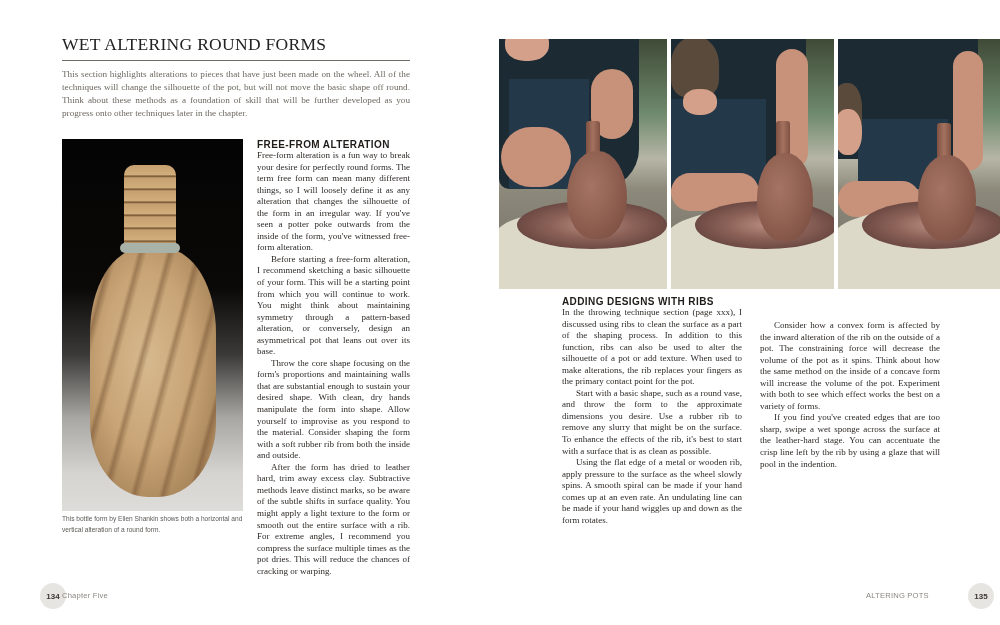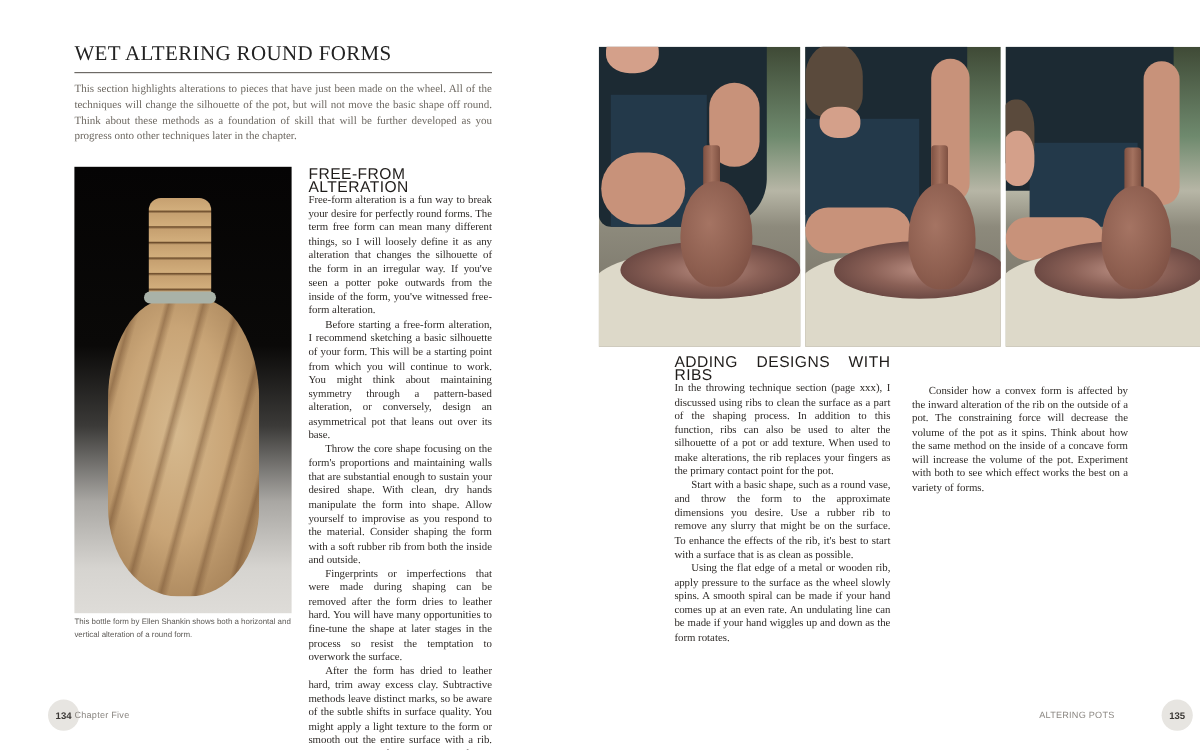--- a/index.html
+++ b/index.html
@@ -47,21 +47,21 @@
     position: absolute; left: 62px; top: 514px; width: 181px;
     font-family: "Liberation Sans", sans-serif; font-size: 6.6px; line-height: 10.5px; color: #5d5a56;
   }
 
   .col { position: absolute; font-size: 9px; line-height: 11.55px; color: #2e2a27; text-align: justify; }
   .col-left { left: 257px; top: 139px; width: 153px; }
   .col-right-a { left: 562px; top: 296px; width: 180px; }
   .col-right-b { left: 760px; top: 320px; width: 180px; }
 
   .section-head {
-    font-family: "Liberation Sans", sans-serif; font-weight: normal; font-size: 13px;
+    font-family: "Liberation Sans", sans-serif; font-weight: bold; font-size: 10px;
     letter-spacing: 0.4px; color: #1f1c1a; line-height: 11px; margin-bottom: 0px;
   }
   .col p { margin: 0; }
   .col p.indent { text-indent: 14px; }
 
   .photo-wheel { top: 39px; height: 250px; }
   .wheel-1 { left: 499px; width: 168px; }
   .wheel-2 { left: 671px; width: 163px; }
   .wheel-3 { left: 838px; width: 162px; }
   .wheel-bg {
@@ -106,21 +106,20 @@
   <div class="vase-neck"></div>
   <div class="vase-collar"></div>
 </div>
 <p class="caption">This bottle form by Ellen Shankin shows both a horizontal and vertical alteration of a round form.</p>
 
 <div class="col col-left">
   <h2 class="section-head">FREE-FROM ALTERATION</h2>
   <p>Free-form alteration is a fun way to break your desire for perfectly round forms. The term free form can mean many different things, so I will loosely define it as any alteration that changes the silhouette of the form in an irregular way. If you've seen a potter poke outwards from the inside of the form, you've witnessed free-form alteration.</p>
   <p class="indent">Before starting a free-form alteration, I recommend sketching a basic silhouette of your form. This will be a starting point from which you will continue to work. You might think about maintaining symmetry through a pattern-based alteration, or conversely, design an asymmetrical pot that leans out over its base.</p>
   <p class="indent">Throw the core shape focusing on the form's proportions and maintaining walls that are substantial enough to sustain your desired shape. With clean, dry hands manipulate the form into shape. Allow yourself to improvise as you respond to the material. Consider shaping the form with a soft rubber rib from both the inside and outside.</p>
-  <p class="indent">Fingerprints or imperfections that were made during shaping can be removed after the form dries to leather hard. You will have many opportunities to fine-tune the shape at later stages in the process so resist the temptation to overwork the surface.</p>
   <p class="indent">After the form has dried to leather hard, trim away excess clay. Subtractive methods leave distinct marks, so be aware of the subtle shifts in surface quality. You might apply a light texture to the form or smooth out the entire surface with a rib. For extreme angles, I recommend you compress the surface multiple times as the pot dries. This will reduce the chances of cracking or warping.</p>
 </div>
 
 <div class="folio folio-left">134</div>
 <div class="running-head running-left">Chapter Five</div>
 
 <div class="photo photo-wheel wheel-1" title="Potter shaping the lip of a clay bottle on the wheel">
   <div class="wheel-bg"></div>
   <div class="shirt" style="left:0;top:0;width:140px;height:150px;border-radius:0 0 40px 10px;"></div>
   <div class="apron" style="left:10px;top:40px;width:80px;height:110px;"></div>
@@ -163,16 +162,17 @@
 
 <div class="col col-right-a">
   <h2 class="section-head">ADDING DESIGNS WITH RIBS</h2>
   <p>In the throwing technique section (page xxx), I discussed using ribs to clean the surface as a part of the shaping process. In addition to this function, ribs can also be used to alter the silhouette of a pot or add texture. When used to make alterations, the rib replaces your fingers as the primary contact point for the pot.</p>
   <p class="indent">Start with a basic shape, such as a round vase, and throw the form to the approximate dimensions you desire. Use a rubber rib to remove any slurry that might be on the surface. To enhance the effects of the rib, it's best to start with a surface that is as clean as possible.</p>
   <p class="indent">Using the flat edge of a metal or wooden rib, apply pressure to the surface as the wheel slowly spins. A smooth spiral can be made if your hand comes up at an even rate. An undulating line can be made if your hand wiggles up and down as the form rotates.</p>
 </div>
 
 <div class="col col-right-b">
   <p class="indent">Consider how a convex form is affected by the inward alteration of the rib on the outside of a pot. The constraining force will decrease the volume of the pot as it spins. Think about how the same method on the inside of a concave form will increase the volume of the pot. Experiment with both to see which effect works the best on a variety of forms.</p>
+  <p class="indent">If you find you've created edges that are too sharp, swipe a wet sponge across the surface at the leather-hard stage. You can accentuate the crisp line left by the rib by using a glaze that will pool in the indention.</p>
 </div>
 
 <div class="running-head running-right">ALTERING POTS</div>
 <div class="folio folio-right">135</div>
 
 </body></html>

